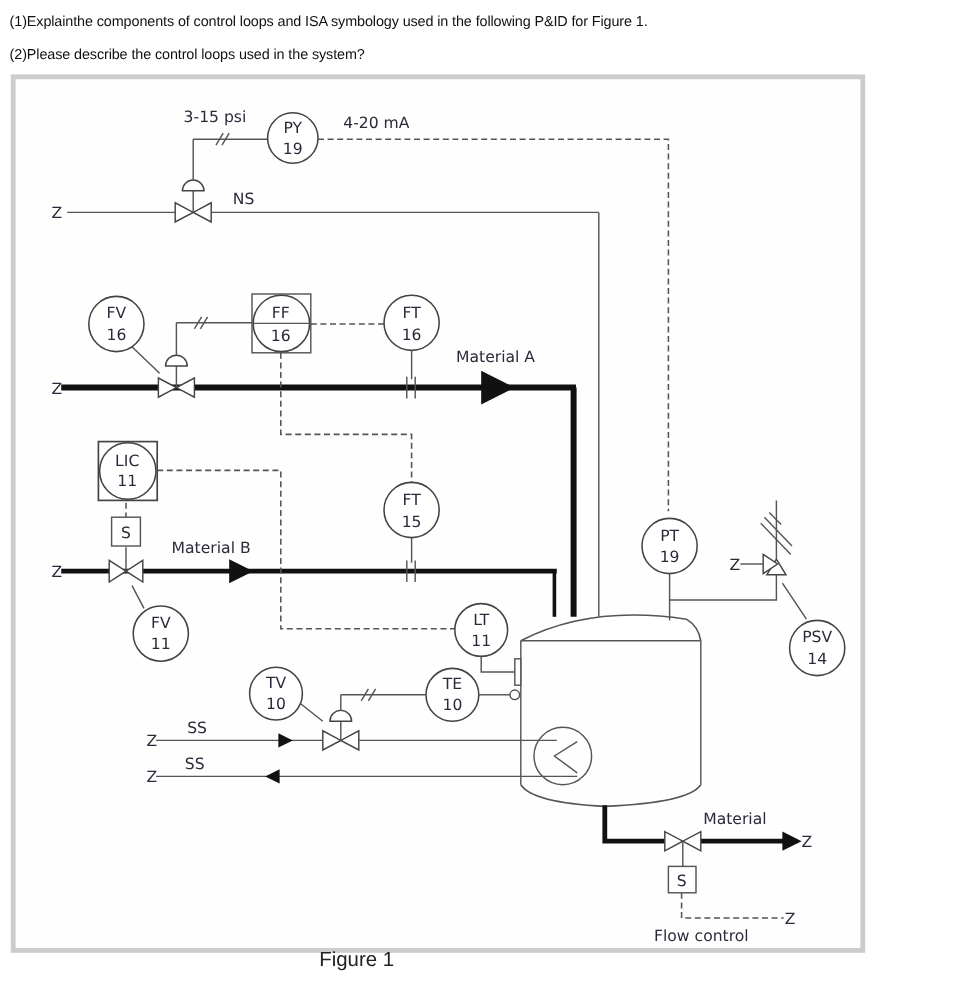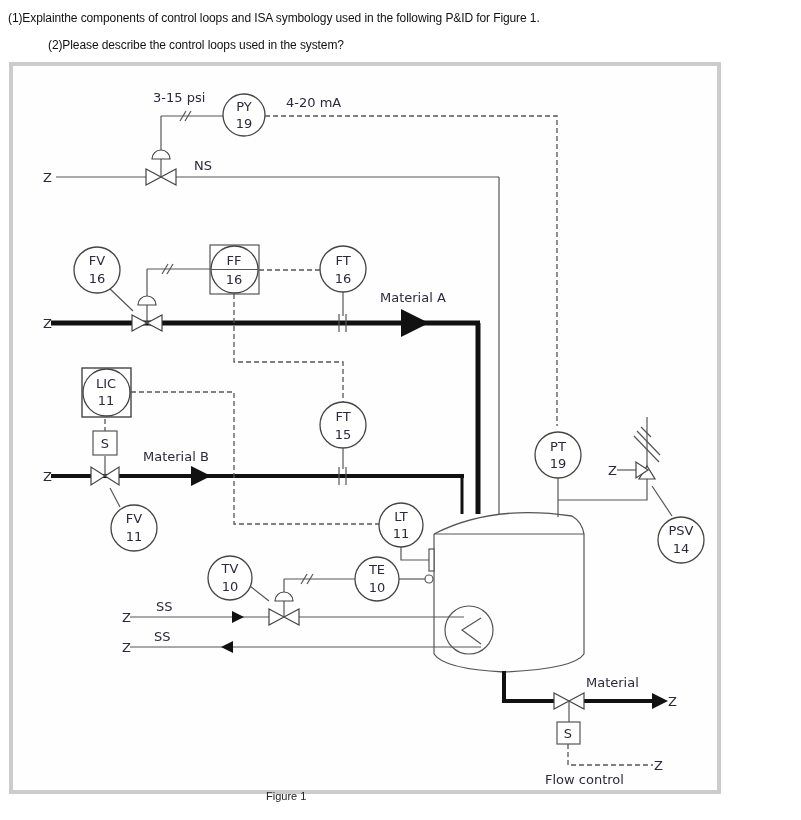--- a/index.html
+++ b/index.html
@@ -1,21 +1,21 @@
 <!DOCTYPE html>
 <html><head>
 <meta charset="utf-8">
 <style>
   html, body { margin: 0; padding: 0; background: #ffffff; }
   body { width: 801px; height: 820px; position: relative; overflow: hidden; font-family: "Liberation Sans", sans-serif; }
   .question { position: absolute; left: 8px; font-size: 12px; color: #111; white-space: nowrap; letter-spacing: -0.1px; }
   #q1 { top: 11px; }
-  #q2 { top: 38px; margin-left: 40px; }
+  #q2 { top: 38px; }
   .figure-frame { position: absolute; left: 9px; top: 62px; width: 704px; height: 724px; border: 4px solid #cccccc; background: #fefefe; }
-  .caption { position: absolute; left: 266px; top: 790px; font-size: 11px; color: #222; }
+  .caption { position: absolute; left: 266px; top: 790px; font-size: 17px; color: #222; }
   svg text { font-family: "DejaVu Sans", sans-serif; fill: #2a2a3a; }
   .lbl { font-size: 13px; }
   .tag { font-size: 13px; text-anchor: middle; }
   .thin { stroke: #555; stroke-width: 1.2; fill: none; }
   .thick { stroke: #111; stroke-width: 5; fill: none; }
   .sig { stroke: #555; stroke-width: 1.3; fill: none; stroke-dasharray: 5 3; }
   .bubble { stroke: #444; stroke-width: 1.3; fill: #fff; }
   .valve { stroke: #444; stroke-width: 1.2; fill: #fff; }
 </style>
 </head>

